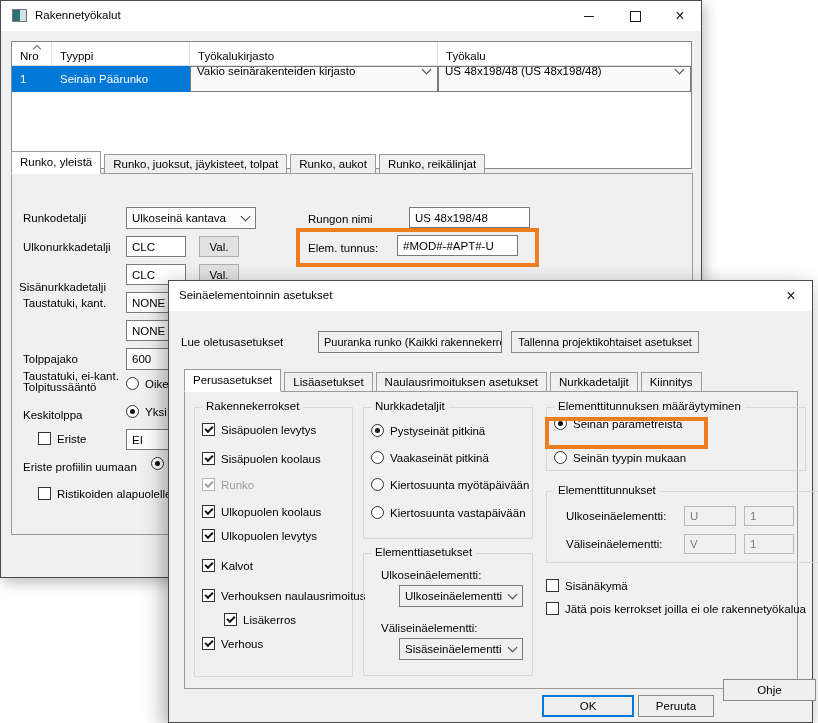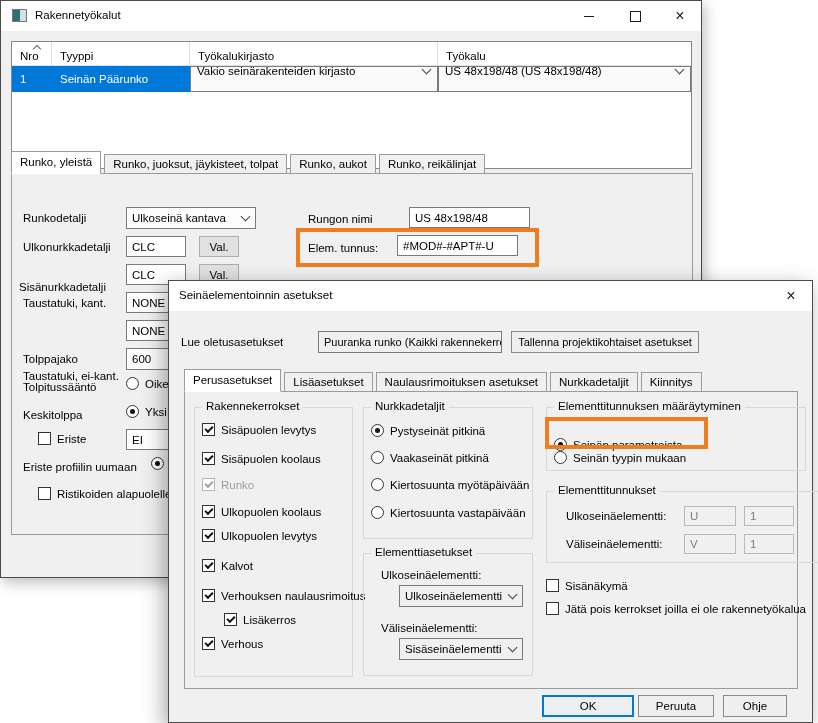--- a/index.html
+++ b/index.html
@@ -273,21 +273,21 @@
     </div>
     <span class="lbl" style="left:212px;top:340px;">Väliseinäelementti:</span>
     <div class="combo gray" style="left:230px;top:357px;width:124px;height:22px;">
       <span>Sisäseinäelementti</span>
       <span class="chev"></span>
     </div>
 
     <div class="group" style="left:377px;top:126px;width:260px;height:64px;">
       <span class="group-title">Elementtitunnuksen määräytyminen</span>
     </div>
-    <div class="opt" style="left:385px;top:157px;">
+    <div class="opt" style="left:385px;top:136px;">
       <span class="radio selected"></span>
       <span class="opt-text">Seinän parametreista</span>
     </div>
     <div class="opt" style="left:385px;top:170px;">
       <span class="radio"></span>
       <span class="opt-text">Seinän tyypin mukaan</span>
     </div>
     <div class="hl" style="left:376px;top:136px;width:163px;height:32px;"></div>
 
     <div class="group" style="left:377px;top:210px;width:312px;height:72px;">
@@ -304,16 +304,16 @@
       <span class="cb"></span>
       <span class="opt-text">Sisänäkymä</span>
     </div>
     <div class="opt" style="left:377px;top:321px;">
       <span class="cb"></span>
       <span class="opt-text">Jätä pois kerrokset joilla ei ole rakennetyökalua</span>
     </div>
 
     <div class="btn default" style="left:373px;top:414px;width:92px;height:22px;">OK</div>
     <div class="btn" style="left:469px;top:414px;width:76px;height:22px;background:#efefef;border-color:#8a8a8a;">Peruuta</div>
-    <div class="btn" style="left:554px;top:414px;width:64px;height:22px;background:#efefef;border-color:#8a8a8a;">Ohje</div>
+    <div class="btn" style="left:554px;top:398px;width:93px;height:22px;background:#efefef;border-color:#8a8a8a;">Ohje</div>
   </div>
 
 </div>
 
 </body></html>

